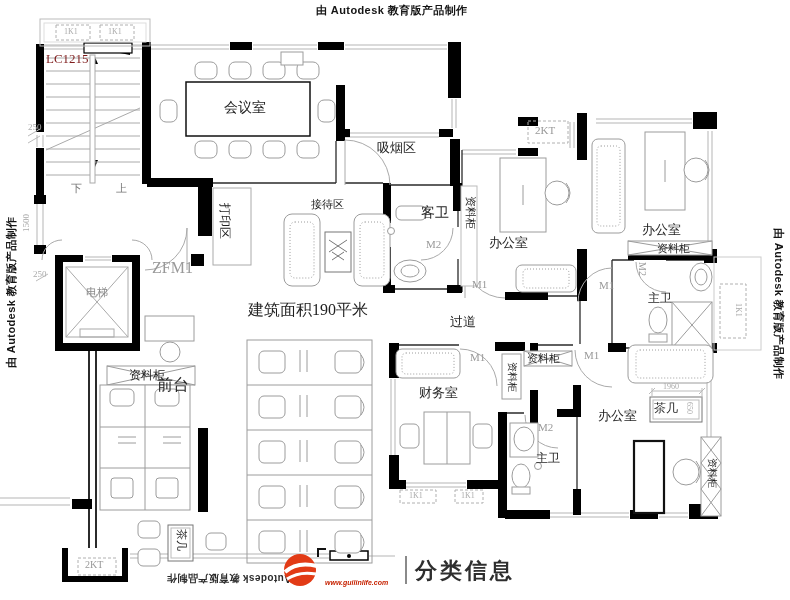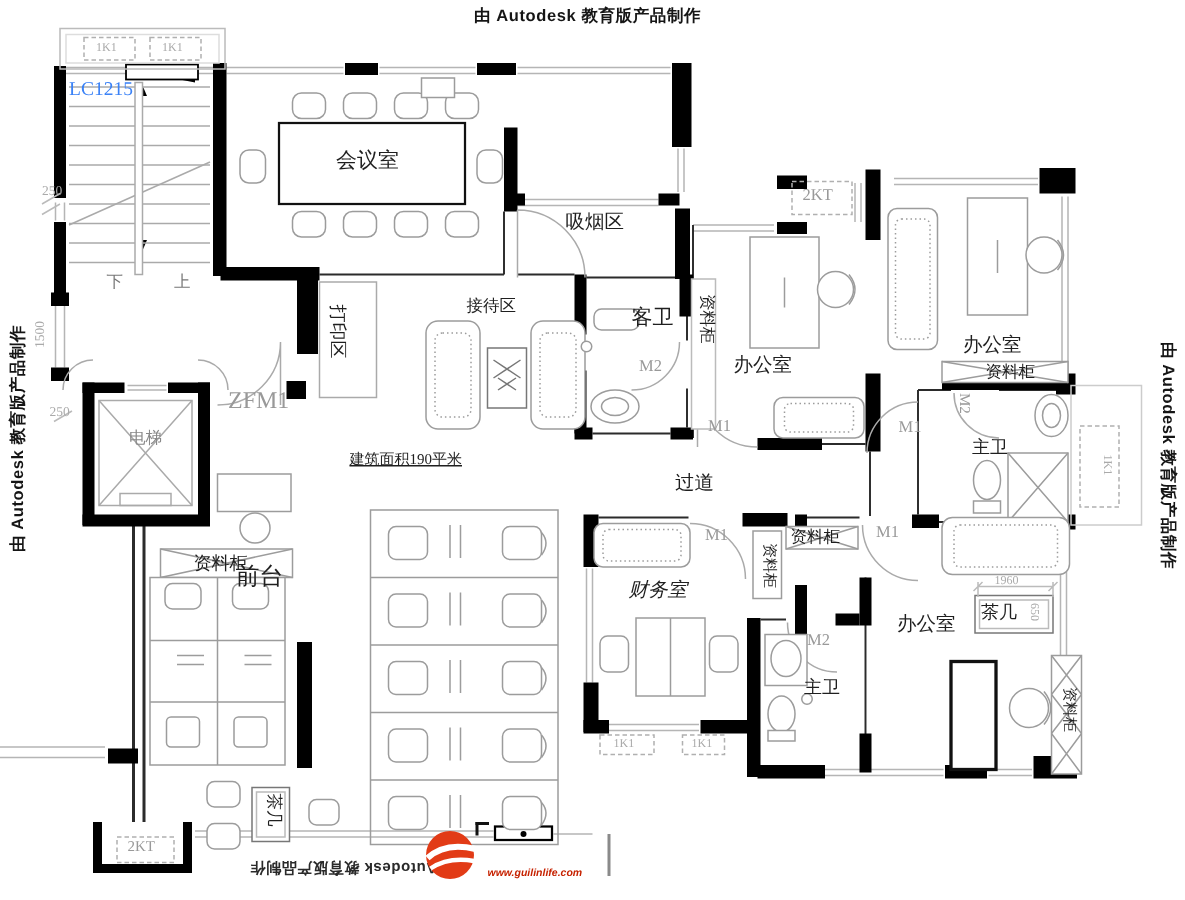--- a/index.html
+++ b/index.html
@@ -277,49 +277,49 @@
       <use href="#wsrow" x="247" y="520"></use>
     </g>
 
     <g stroke="#bbb" fill="none">
       <path d="M28,136l12,-7 M28,143l12,-7 M36,281l12,-7"></path>
       <path d="M652,391H702 M649,394l6,-6 M699,394l6,-6 M652,388V398 M702,388V398"></path>
     </g>
   </svg>
 
   <div id="labels">
-      <span class="plan-label" style="left: 46px; top: 52px; font-size: 13px; color: #3b82f6;">LC1215</span>
+      <span class="plan-label" style="left: 46px; top: 52px; font-size: 13px; color: #7f1d1d;">LC1215</span>
       <span class="plan-label" style="left: 224px; top: 101px; font-size: 14px;">会议室</span>
       <span class="plan-label" style="left: 377px; top: 141px; font-size: 13px;">吸烟区</span>
       <span class="plan-label" style="left: 311px; top: 199px; font-size: 11px;">接待区</span>
       <span class="plan-label" style="left: 231px; top: 203px; font-size: 12px; transform: rotate(90deg);">打印区</span>
       <span class="plan-label" style="left: 152px; top: 260px; font-size: 16px; color: rgb(153, 153, 153);">ZFM1</span>
       <span class="plan-label" style="left: 421px; top: 206px; font-size: 14px;">客卫</span>
       <span class="plan-label" style="left: 426px; top: 239px; font-size: 11px; color: rgb(153, 153, 153);">M2</span>
       <span class="plan-label" style="left: 86px; top: 287px; font-size: 11px; color: rgb(136, 136, 136);">电梯</span>
       <span class="plan-label" style="left: 28px; top: 123px; font-size: 9px; color: rgb(170, 170, 170);">250</span>
       <span class="plan-label" style="left: 22px; top: 232px; font-size: 9px; color: rgb(170, 170, 170); transform: rotate(-90deg);">1500</span>
       <span class="plan-label" style="left: 33px; top: 270px; font-size: 9px; color: rgb(170, 170, 170);">250</span>
       <span class="plan-label" style="left: 71px; top: 183px; font-size: 11px; color: rgb(119, 119, 119);">下</span>
       <span class="plan-label" style="left: 116px; top: 183px; font-size: 11px; color: rgb(119, 119, 119);">上</span>
       <span class="plan-label" style="left: 157px; top: 329px; font-size: 16px; margin-top: 48px;">前台</span>
       <span class="plan-label" style="left: 129px; top: 369px; font-size: 12px;">资料柜</span>
-      <span class="plan-label" style="left: 233px; top: 302px; font-size: 10px; text-decoration: underline;">建筑面积190平米</span>
+      <span class="plan-label" style="left: 248px; top: 302px; font-size: 16px;">建筑面积190平米</span>
       <span class="plan-label" style="left: 450px; top: 315px; font-size: 13px;">过道</span>
       <span class="plan-label" style="left: 489px; top: 236px; font-size: 13px;">办公室</span>
       <span class="plan-label" style="left: 476px; top: 196px; font-size: 11px; transform: rotate(90deg);">资料柜</span>
       <span class="plan-label" style="left: 535px; top: 125px; font-size: 11px; color: rgb(153, 153, 153);">2KT</span>
       <span class="plan-label" style="left: 642px; top: 223px; font-size: 13px;">办公室</span>
       <span class="plan-label" style="left: 657px; top: 243px; font-size: 11px;">资料柜</span>
       <span class="plan-label" style="left: 472px; top: 279px; font-size: 11px; color: rgb(153, 153, 153);">M1</span>
       <span class="plan-label" style="left: 599px; top: 280px; font-size: 11px; color: rgb(153, 153, 153);">M1</span>
       <span class="plan-label" style="left: 647px; top: 262px; font-size: 10px; color: rgb(153, 153, 153); transform: rotate(90deg);">M2</span>
       <span class="plan-label" style="left: 648px; top: 292px; font-size: 12px;">主卫</span>
       <span class="plan-label" style="left: 470px; top: 352px; font-size: 11px; color: rgb(153, 153, 153);">M1</span>
-      <span class="plan-label" style="left: 419px; top: 386px; font-size: 13px; font-style: italic;">财务室</span>
+      <span class="plan-label" style="left: 419px; top: 386px; font-size: 13px;">财务室</span>
       <span class="plan-label" style="left: 517px; top: 362px; font-size: 10px; transform: rotate(90deg);">资料柜</span>
       <span class="plan-label" style="left: 527px; top: 353px; font-size: 11px;">资料柜</span>
       <span class="plan-label" style="left: 584px; top: 350px; font-size: 11px; color: rgb(153, 153, 153);">M1</span>
       <span class="plan-label" style="left: 538px; top: 422px; font-size: 11px; color: rgb(153, 153, 153);">M2</span>
       <span class="plan-label" style="left: 536px; top: 452px; font-size: 12px;">主卫</span>
       <span class="plan-label" style="left: 598px; top: 409px; font-size: 13px;">办公室</span>
       <span class="plan-label" style="left: 654px; top: 402px; font-size: 12px;">茶几</span>
       <span class="plan-label" style="left: 663px; top: 383px; font-size: 8px; color: rgb(170, 170, 170);">1960</span>
       <span class="plan-label" style="left: 693px; top: 402px; font-size: 8px; color: rgb(170, 170, 170); transform: rotate(90deg);">650</span>
       <span class="plan-label" style="left: 717px; top: 458px; font-size: 10px; transform: rotate(90deg);">资料柜</span>
@@ -339,15 +339,16 @@
 
   <div class="logo">
     <svg class="logo-icon" width="36" height="38">
       <circle cx="17" cy="19" r="16" fill="#e23b16"></circle>
       <path d="M2,21 Q14,10 34,15" stroke="#fff" stroke-width="4" fill="none"></path>
       <path d="M4,28 Q16,20 33,23" stroke="#fff" stroke-width="3" fill="none"></path>
     </svg>
     <span class="logo-tick"></span>
     <span class="site-url">www.guilinlife.com</span>
     <span class="logo-div"></span>
+    <span class="tagline">分类信息</span>
   </div>
 
 </div>
 
 </body></html>

